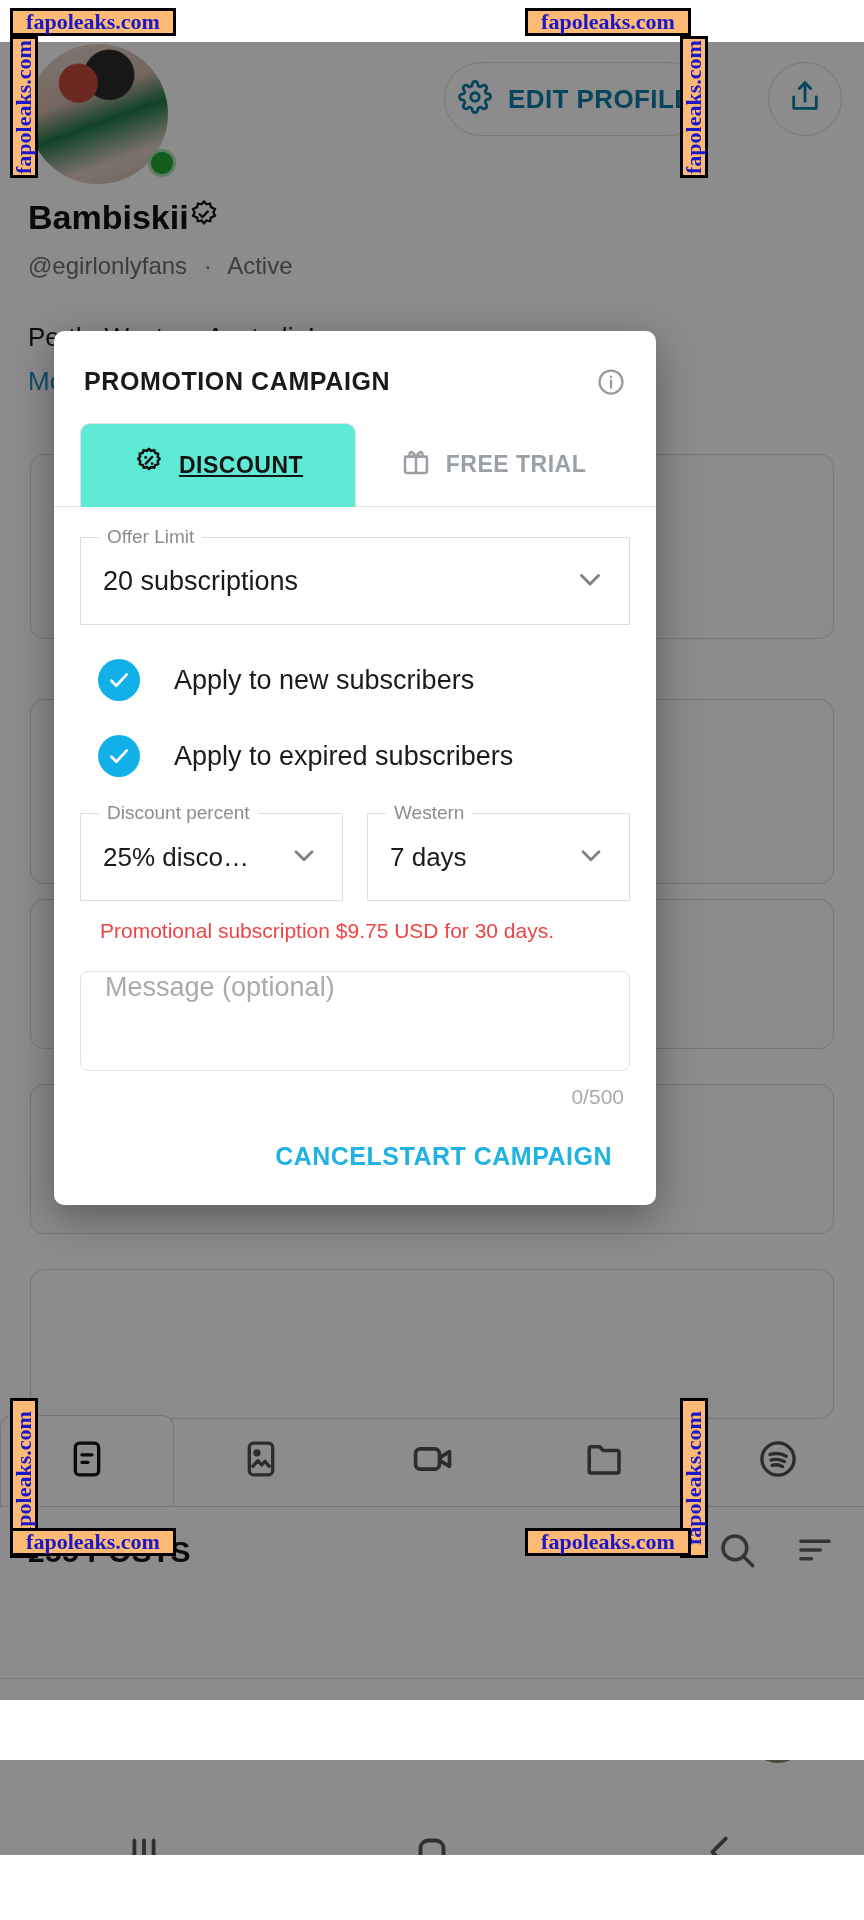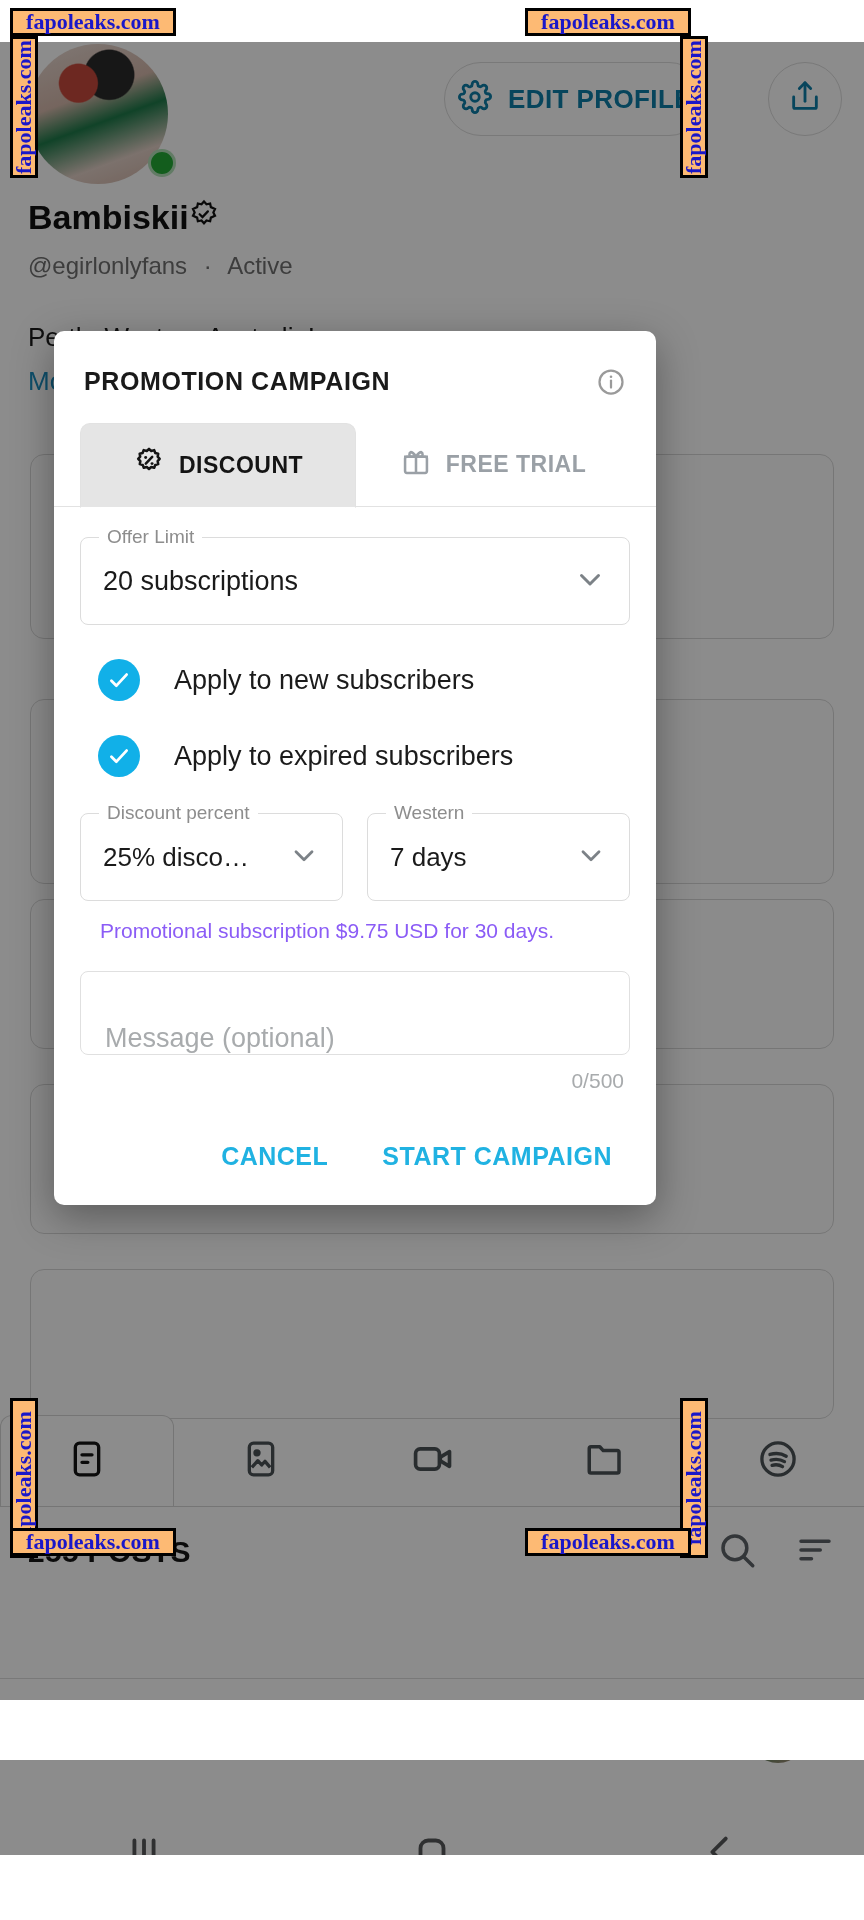--- a/index.html
+++ b/index.html
@@ -173,34 +173,35 @@
     border-bottom: 1.5px solid #e2e2e2;
     padding: 0 26px;
   }
   .tab {
     flex: 1; display: flex; align-items: center; justify-content: center; gap: 14px;
     font-size: 23px; font-weight: 600; letter-spacing: .5px;
     color: #9aa0a6; position: relative;
   }
   .tab.active {
     color: #141414;
-    background: #e5e5e5;
+    background: #5eead4;
     border: 1.5px solid #e2e2e2;
     border-bottom: 1.5px solid #fff;
     border-radius: 10px 10px 0 0;
     margin-bottom: -1.5px;
+    text-decoration: underline;
   }
 
   .dlg-body { padding: 0 26px; flex: 1; }
 
   
   .field {
     position: relative;
     margin-top: 30px;
-    border: 1.5px solid #dcdcdc; border-radius: 8px;
+    border: 1.5px solid #dcdcdc; border-radius: 1px;
     height: 88px;
     display: flex; align-items: center; padding: 0 22px;
   }
   .field .legend {
     position: absolute; top: -12px; left: 18px;
     background: #fff; padding: 0 8px;
     font-size: 19px; color: #8d8d8d;
   }
   .field .val { font-size: 27px; color: #1a1a1a; white-space: nowrap; overflow: hidden;}
   .field .chev { margin-left: auto; color: #7c8287; }
@@ -216,37 +217,37 @@
     flex: 0 0 auto;
   }
   .chk-label { font-size: 27px; color: #1b1b1b; }
 
   .two-col { display: flex; gap: 24px; margin-top: 36px; }
   .two-col .field { margin-top: 0; flex: 1; }
   .two-col .field .val { font-size: 26px; }
 
   .helper {
     margin-top: 18px; padding-left: 20px;
-    font-size: 21px; color: #8b5cf6;
+    font-size: 21px; color: #ef4444;
   }
 
   .msgbox {
     margin-top: 28px;
     border: 1.5px solid #e0e0e0; border-radius: 8px;
-    height: 84px; display: flex; align-items: flex-end; padding: 0 24px;
+    height: 100px; display: flex; align-items: flex-start; padding: 0 24px;
   }
   .msgbox .ph { font-size: 27px; color: #a8abad; }
   .counter {
     text-align: right; padding: 14px 6px 0 0;
     font-size: 21px; color: #a8abad;
   }
 
   .dlg-actions {
     display: flex; justify-content: flex-end; align-items: center;
-    gap: 54px; padding: 26px 44px 34px 0;
+    padding: 26px 44px 34px 0;
   }
   .dlg-actions .act {
     font-size: 25px; font-weight: 700; letter-spacing: .5px; color: #20b2e2;
     background: none; border: none; font-family: inherit; cursor: pointer;
   }
 
   
   .wm {
     position: absolute; background: #fdba74; border: 3px solid #000;
     color: #1a17c9; font-weight: 700;

